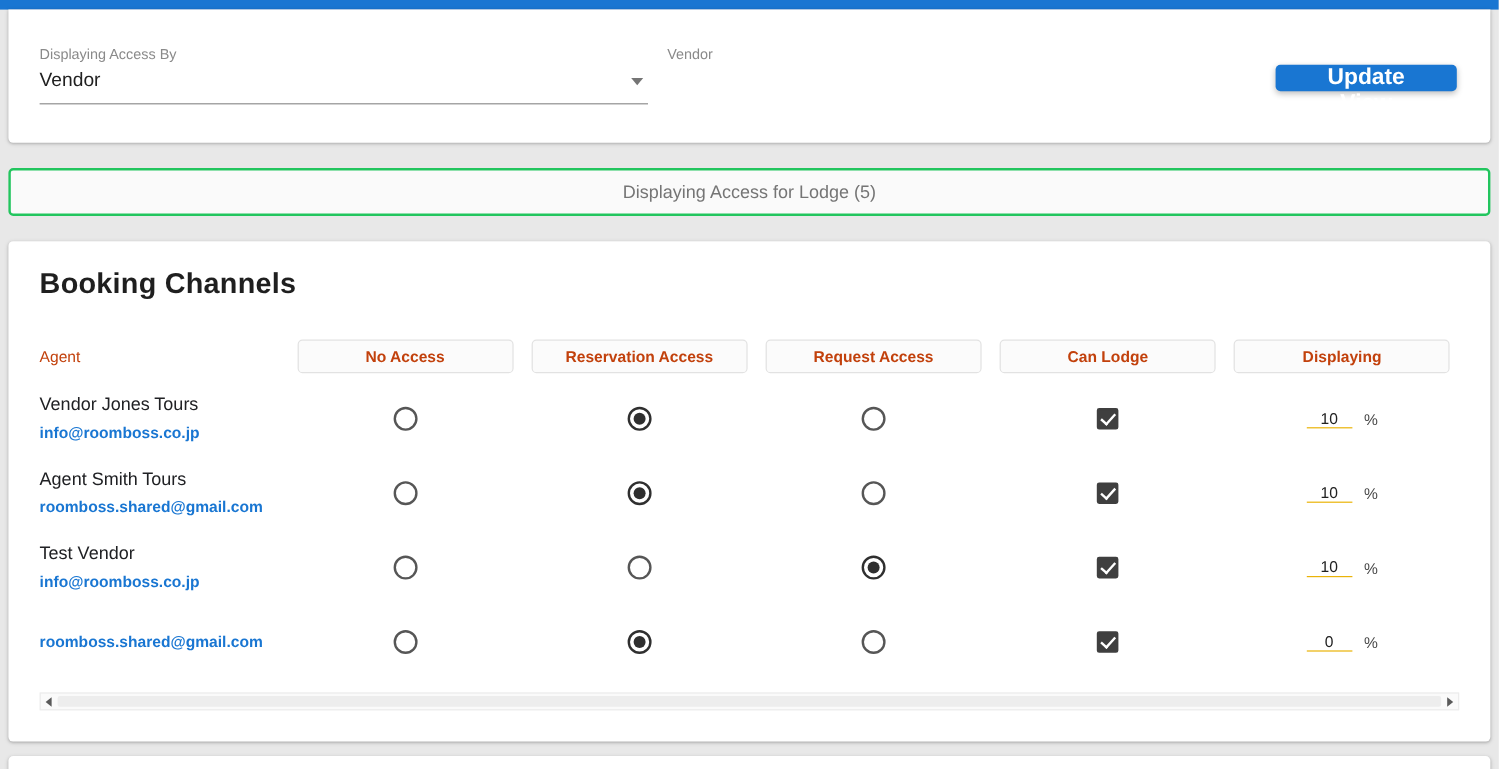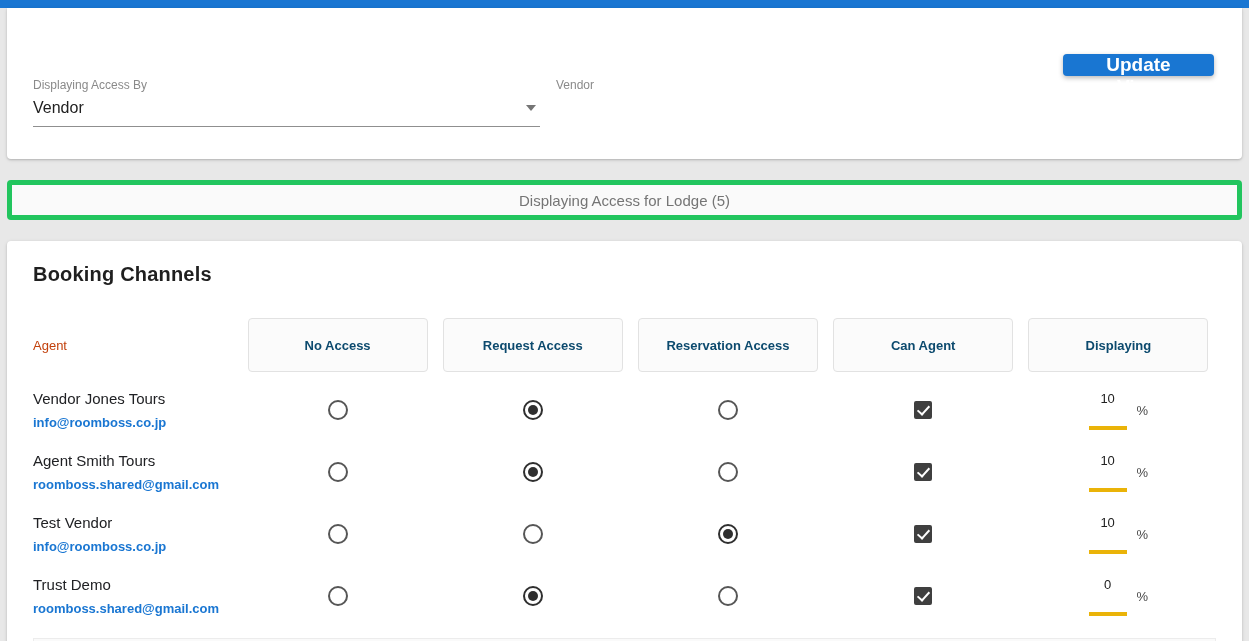--- a/index.html
+++ b/index.html
@@ -21,21 +21,21 @@
   
   .filter-card {
     border-top-left-radius:0;
     border-top-right-radius:0;
     display:flex;
     align-items:flex-start;
     padding:30px 28px 32px 26px;
   }
   .select-field { width:514px; cursor:pointer; }
   .select-field + .select-field { margin-left:16px; }
-  .field-label { font-size:12px; color:#8a8a8a; margin-bottom:7px;margin-top:40px; }
+  .field-label { font-size:12px; color:#8a8a8a; margin-bottom:7px; }
   .select-value {
     display:flex;
     align-items:center;
     justify-content:space-between;
     border-bottom:1px solid #8f8f8f;
     padding:0 4px 9px 0;
     font-size:16px;
     color:#212121;
   }
   .dd-arrow {
@@ -57,55 +57,55 @@
     font-size:19px;
     font-weight:bold;
     box-shadow:0 2px 5px rgba(0,0,0,0.28);
     cursor:pointer;
   }
   
   .status-bar {
     margin:21px 7px 0;
     height:40px;
     background:#fafafa;
-    border:5px solid #22c55e;
+    border:2px solid #22c55e;
     border-radius:4px;
     display:flex;
     align-items:center;
     justify-content:center;
     font-size:15px;
     color:#757575;
   }
   
   .channels-card {
     margin-top:21px;
     height:417px;
     padding:22px 26px 14px;
   }
-  .channels-title { font-size:20px; font-weight:bold; color:#1f1f1f; letter-spacing:0.2px; }
+  .channels-title { font-size:24px; font-weight:bold; color:#1f1f1f; letter-spacing:0.2px; }
   .grid-row {
     display:grid;
     grid-template-columns:207px repeat(5, 1fr);
     align-items:center;
   }
   .table-header { margin-top:32px; }
   .agent-header { font-size:13px; color:#c2410c; }
   .col-box {
     width:180px;
-    height:54px;
+    height:28px;
     margin:0 auto;
     background:#fbfbfb;
     border:1px solid #e2e2e2;
     border-radius:4px;
     display:flex;
     align-items:center;
     justify-content:center;
     font-size:13px;
     font-weight:bold;
-    color:#0c4a6e;
+    color:#c2410c;
     cursor:pointer;
   }
   .table-row { height:60px; margin-top:2px; }
   .table-row:first-child { margin-top:8px; }
   .agent-name { font-size:15px; color:#202124; margin-bottom:6px; }
   .agent-email {
     font-size:13px;
     font-weight:bold;
     color:var(--accent);
     text-decoration:none;
@@ -145,26 +145,26 @@
     left:4px; top:0;
     width:5px; height:10px;
     border:solid #fff;
     border-width:0 2px 2px 0;
     transform:rotate(42deg);
   }
   .commission-cell { display:flex; align-items:center; justify-content:center; gap:10px; }
   .commission-input {
     width:38px;
     border:none;
-    border-bottom:4px solid #eab308;
+    border-bottom:1px solid #eab308;
     font-family:"Liberation Sans", sans-serif;
     font-size:13px;
     color:#212121;
     text-align:center;
-    padding-bottom:20px;
+    padding-bottom:0;
     outline:none;
     background:transparent;
   }
   .pct { font-size:13px; color:#4a4a4a; }
   
   .hscroll {
     margin-top:12px;
     height:15px;
     background:#fafafa;
     border:1px solid #ececec;
@@ -208,23 +208,23 @@
 </div>
 
 <div class="status-bar">Displaying Access for Lodge (5)</div>
 
 <div class="card channels-card">
   <h2 class="channels-title">Booking Channels</h2>
 
   <div class="grid-row table-header">
     <div class="agent-header">Agent</div>
     <div class="col-box">No Access</div>
+    <div class="col-box">Reservation Access</div>
     <div class="col-box">Request Access</div>
-    <div class="col-box">Reservation Access</div>
-    <div class="col-box">Can Agent</div>
+    <div class="col-box">Can Lodge</div>
     <div class="col-box">Displaying</div>
   </div>
 
   <div id="rows">
       <div class="grid-row table-row">
     <div class="agent-cell">
       <div class="agent-name">Vendor Jones Tours</div>
       <a class="agent-email">info@roomboss.co.jp</a>
     </div>
 
@@ -286,21 +286,20 @@
     <div class="center-cell">
       <span class="checkbox checked"></span>
     </div>
     <div class="commission-cell">
       <input class="commission-input" value="10" style="">
       <span class="pct">%</span>
     </div>
       </div>
       <div class="grid-row table-row">
     <div class="agent-cell">
-      <div class="agent-name">Trust Demo</div>
       <a class="agent-email">roomboss.shared@gmail.com</a>
     </div>
 
     <div class="center-cell">
       <span class="radio "></span>
     </div>
     <div class="center-cell">
       <span class="radio selected"></span>
     </div>
     <div class="center-cell">

